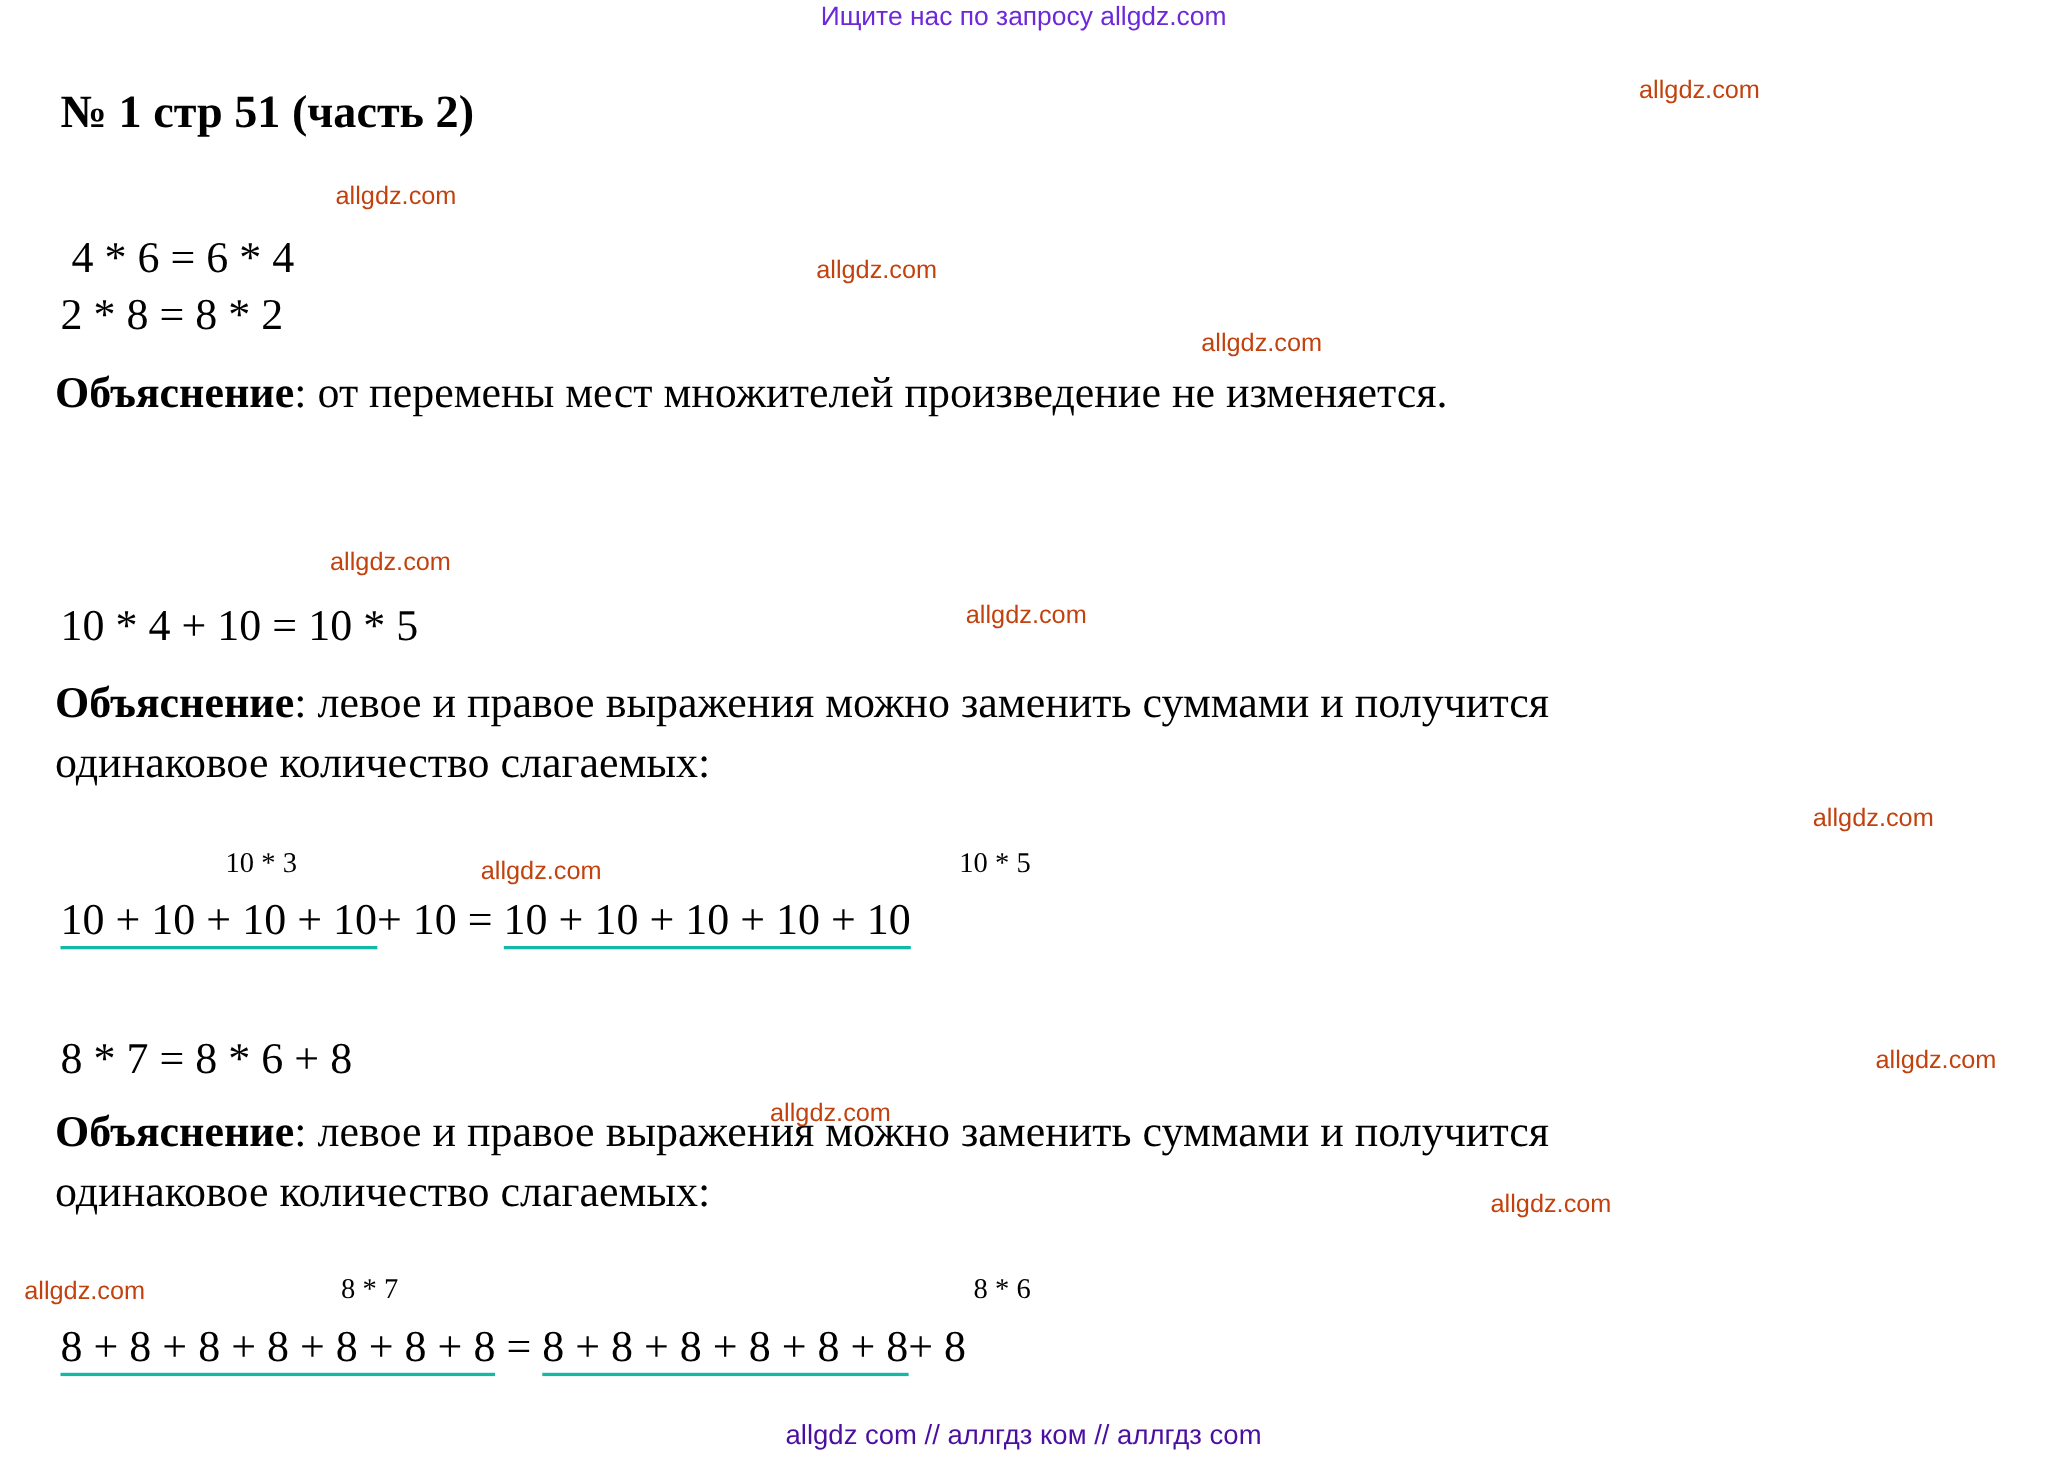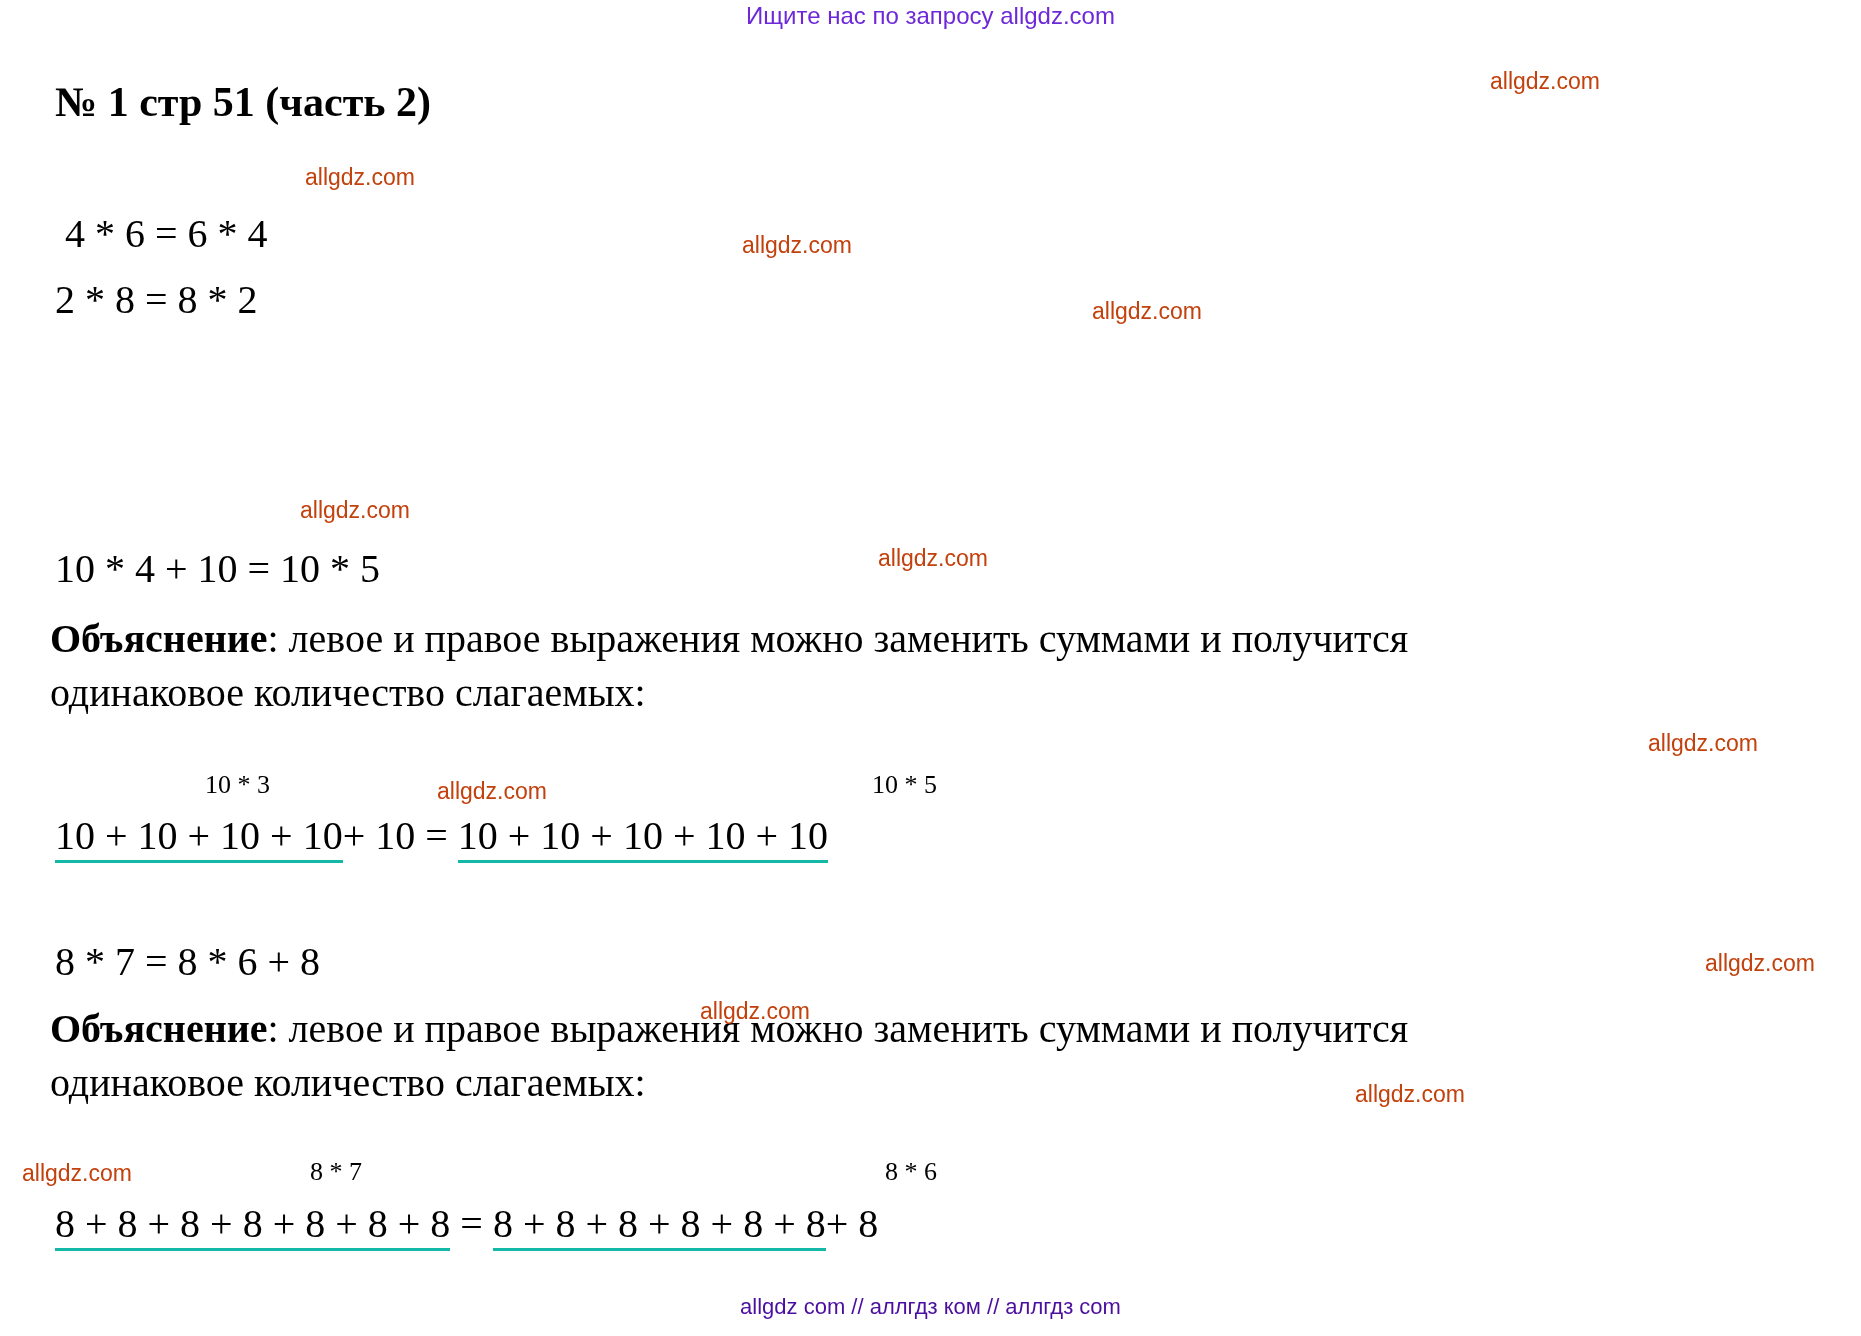--- a/index.html
+++ b/index.html
@@ -34,21 +34,21 @@
     color: #c2410c;
     white-space: nowrap;
   }
   .bottom-banner {
     position: absolute;
     bottom: 16px;
     left: 0;
     width: 100%;
     text-align: center;
     font-family: "Liberation Sans", sans-serif;
-    font-size: 22px;
+    font-size: 25px;
     color: #4b0fa0;
     white-space: nowrap;
   }
   .title {
     position: absolute;
     left: 55px;
     top: 78px;
     font-size: 42px;
     font-weight: bold;
     white-space: nowrap;
@@ -83,22 +83,25 @@
 </head>
 <body>
 
 <div class="page">
 
   <div class="top-banner">Ищите нас по запросу allgdz.com</div>
 
   <div class="title">№ 1 стр 51 (часть 2)</div>
 
   <div class="expr" style="left:55px; top:210px;margin-left:10px;">4 * 6 = 6 * 4</div>
-  <div class="expr" style="left:55px; top:276px;">2 * 8 = 8 * 2</div>
+  <div class="expr" style="left:55px; top:262px;">2 * 8 = 8 * 2</div>
 
+  <div class="para" style="left:50px; top:330px;">
+    <b>Объяснение</b><span>: от перемены мест множителей произведение не изменяется.</span>
+  </div>
 
   <div class="expr" style="left:55px; top:545px;">10 * 4 + 10 = 10 * 5</div>
 
   <div class="para" style="left:50px; top:612px;">
     <b>Объяснение</b><span>: левое и правое выражения можно заменить суммами и получится одинаковое количество слагаемых:</span>
   </div>
 
   <div class="small-label" style="left:205px; top:770px;">10 * 3</div>
   <div class="small-label" style="left:872px; top:770px;">10 * 5</div>
 

